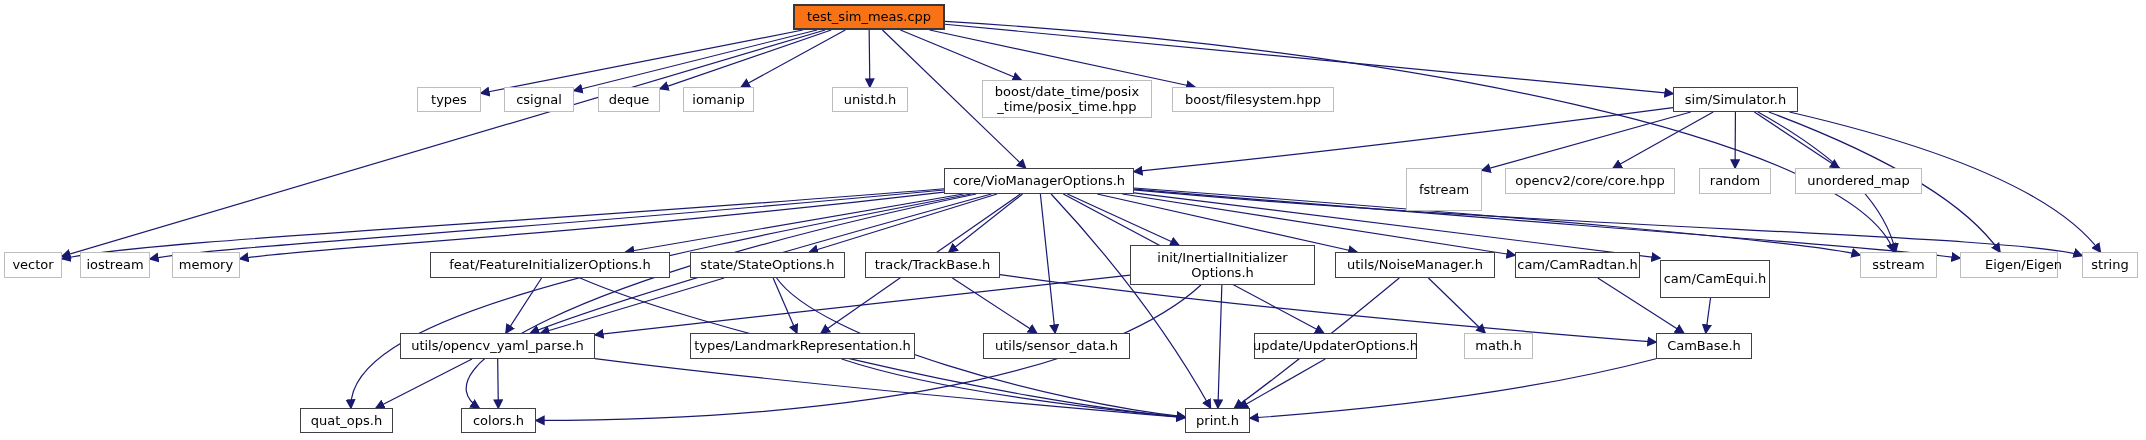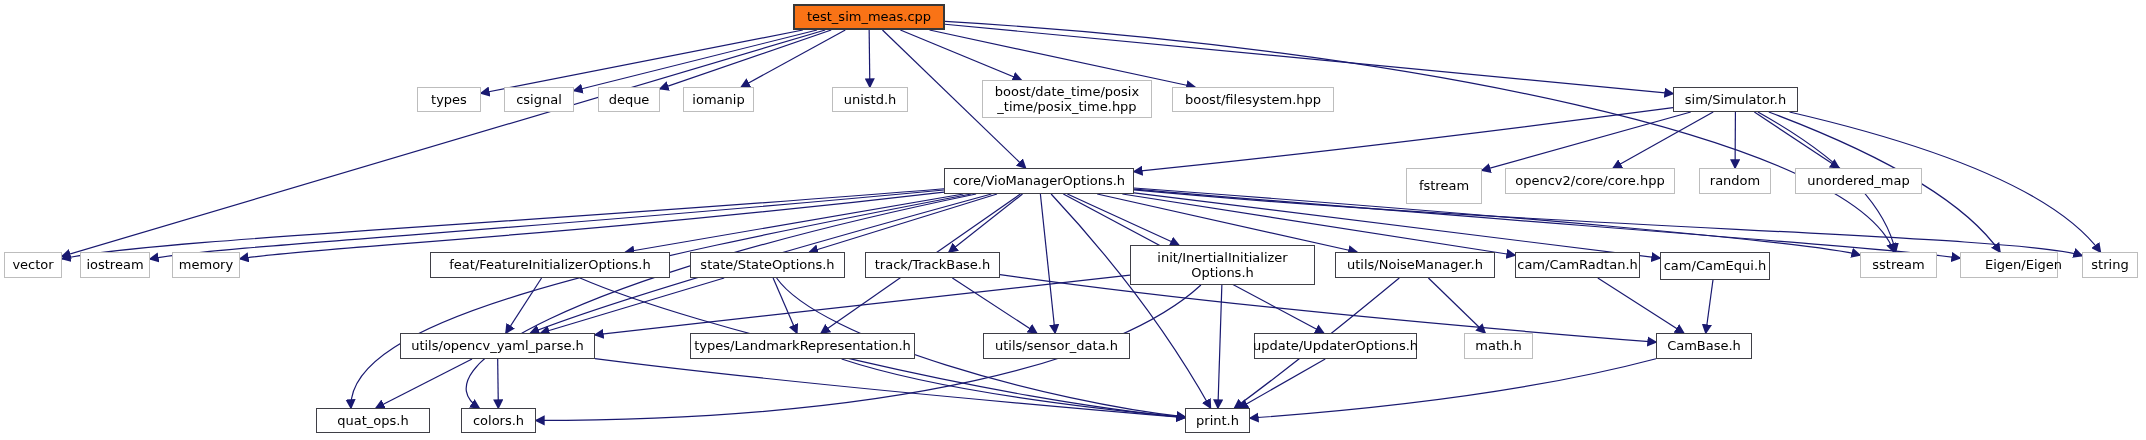--- a/index.html
+++ b/index.html
@@ -93,41 +93,41 @@
       <div class="node ext" style="left: 417px; top: 87px; width: 64px; height: 25px;">types</div>
       <div class="node ext" style="left: 504px; top: 87px; width: 70px; height: 25px;">csignal</div>
       <div class="node ext" style="left: 598px; top: 87px; width: 62px; height: 25px;">deque</div>
       <div class="node ext" style="left: 683px; top: 87px; width: 71px; height: 25px;">iomanip</div>
       <div class="node ext" style="left: 832px; top: 87px; width: 76px; height: 25px;">unistd.h</div>
       <div class="node ext" style="left: 982px; top: 80px; width: 170px; height: 38px;">boost/date_time/posix
 _time/posix_time.hpp</div>
       <div class="node ext" style="left: 1172px; top: 87px; width: 162px; height: 25px;">boost/filesystem.hpp</div>
       <div class="node ref" style="left: 1673px; top: 87px; width: 125px; height: 25px;">sim/Simulator.h</div>
       <div class="node ref" style="left: 944px; top: 168px; width: 190px; height: 26px;">core/VioManagerOptions.h</div>
-      <div class="node ext" style="left: 1406px; top: 168px; width: 76px; height: 36px;">fstream</div>
+      <div class="node ext" style="left: 1406px; top: 168px; width: 76px; height: 43px;">fstream</div>
       <div class="node ext" style="left: 1505px; top: 168px; width: 170px; height: 26px;">opencv2/core/core.hpp</div>
       <div class="node ext" style="left: 1699px; top: 168px; width: 72px; height: 26px;">random</div>
       <div class="node ext" style="left: 1795px; top: 168px; width: 127px; height: 26px;">unordered_map</div>
       <div class="node ext" style="left: 4px; top: 252px; width: 58px; height: 26px;">vector</div>
       <div class="node ext" style="left: 80px; top: 252px; width: 70px; height: 26px;">iostream</div>
       <div class="node ext" style="left: 172px; top: 252px; width: 68px; height: 26px;">memory</div>
       <div class="node ref" style="left: 430px; top: 252px; width: 240px; height: 26px;">feat/FeatureInitializerOptions.h</div>
       <div class="node ref" style="left: 690px; top: 252px; width: 155px; height: 26px;">state/StateOptions.h</div>
       <div class="node ref" style="left: 865px; top: 252px; width: 135px; height: 26px;">track/TrackBase.h</div>
       <div class="node ref" style="left: 1130px; top: 245px; width: 185px; height: 40px;">init/InertialInitializer
 Options.h</div>
       <div class="node ref" style="left: 1335px; top: 252px; width: 160px; height: 26px;">utils/NoiseManager.h</div>
       <div class="node ref" style="left: 1515px; top: 252px; width: 125px; height: 26px;">cam/CamRadtan.h</div>
-      <div class="node ref" style="left: 1660px; top: 252px; width: 110px; height: 28px;">cam/CamEqui.h</div>
+      <div class="node ref" style="left: 1660px; top: 260px; width: 110px; height: 38px;">cam/CamEqui.h</div>
       <div class="node ext" style="left: 1860px; top: 252px; width: 77px; height: 26px;">sstream</div>
       <div class="node ext" style="left: 1960px; top: 252px; width: 98px; height: 26px; padding-left: 31px;">Eigen/Eigen</div>
       <div class="node ext" style="left: 2082px; top: 252px; width: 56px; height: 26px;">string</div>
       <div class="node ref" style="left: 400px; top: 333px; width: 195px; height: 26px;">utils/opencv_yaml_parse.h</div>
       <div class="node ref" style="left: 690px; top: 333px; width: 225px; height: 26px;">types/LandmarkRepresentation.h</div>
       <div class="node ref" style="left: 983px; top: 333px; width: 147px; height: 26px;">utils/sensor_data.h</div>
       <div class="node ref" style="left: 1254px; top: 333px; width: 163px; height: 26px;">update/UpdaterOptions.h</div>
       <div class="node ext" style="left: 1464px; top: 333px; width: 69px; height: 26px;">math.h</div>
       <div class="node ref" style="left: 1656px; top: 333px; width: 96px; height: 26px;">CamBase.h</div>
-      <div class="node ref" style="left: 316px; top: 408px; width: 114px; height: 25px;">quat_ops.h</div>
+      <div class="node ref" style="left: 300px; top: 408px; width: 93px; height: 25px;">quat_ops.h</div>
       <div class="node ref" style="left: 461px; top: 408px; width: 75px; height: 25px;">colors.h</div>
       <div class="node ref" style="left: 1185px; top: 408px; width: 65px; height: 25px;">print.h</div>
     </div>
 </div>
 
 </body></html>

